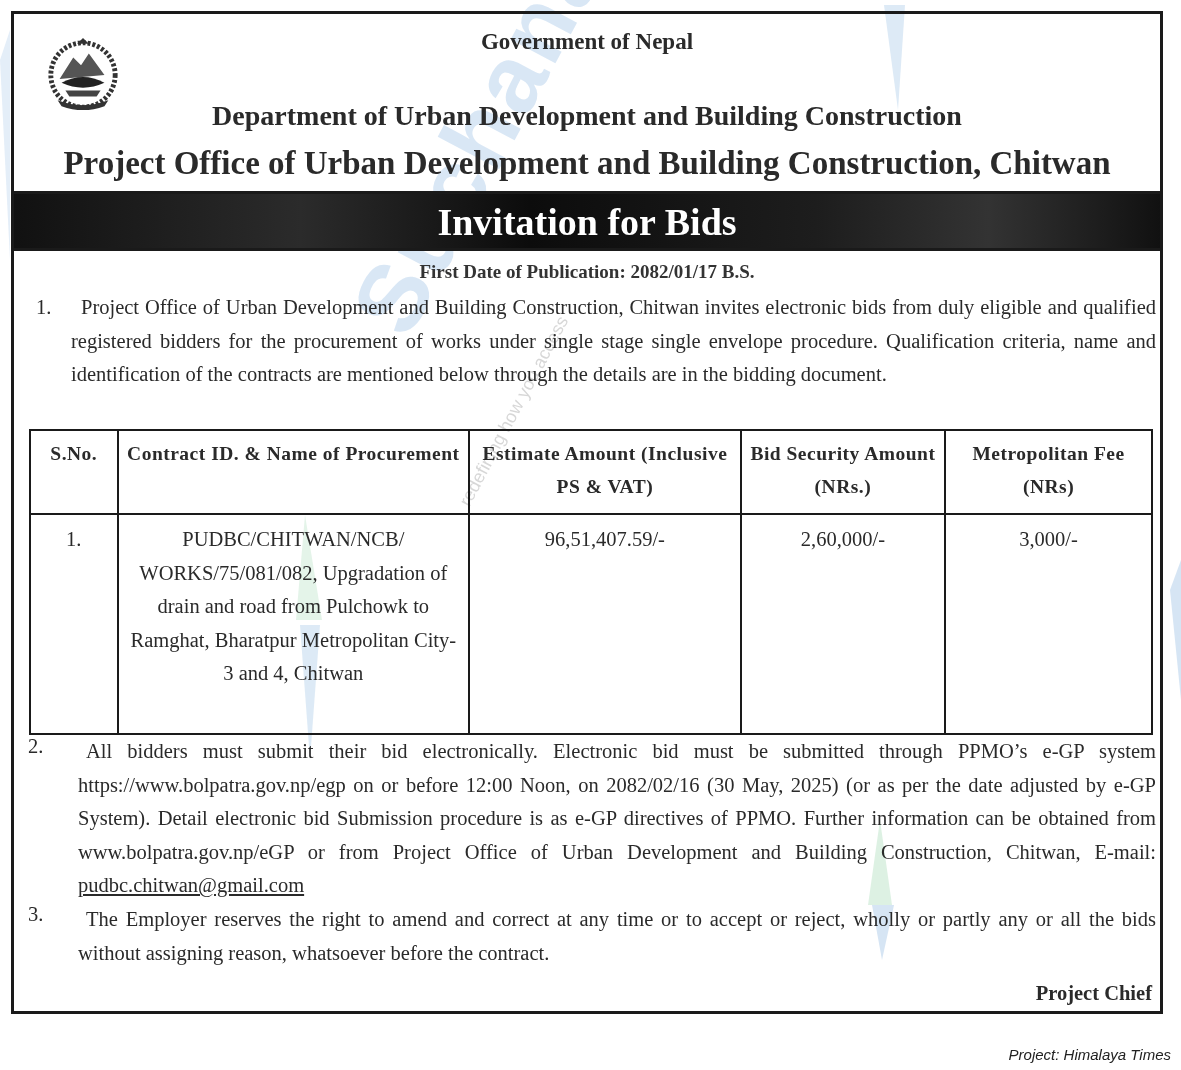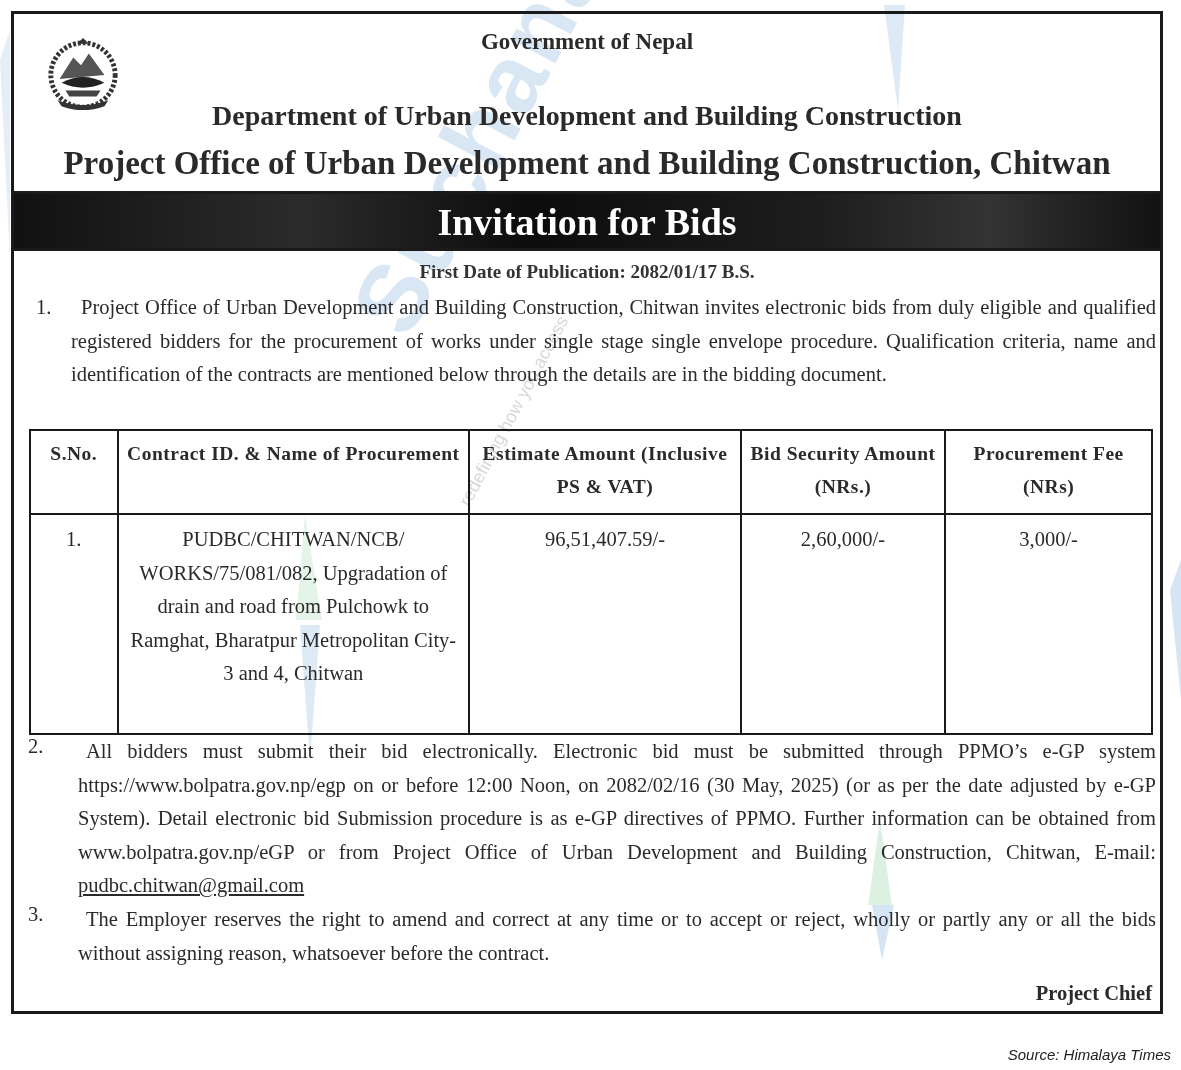--- a/index.html
+++ b/index.html
@@ -123,21 +123,21 @@
     <span>Project Office of Urban Development and Building Construction, Chitwan invites electronic bids from duly eligible and qualified registered bidders for the procurement of works under single stage single envelope procedure. Qualification criteria, name and identification of the contracts are mentioned below through the details are in the bidding document.</span>
   </div>
 
   <table class="bids">
     <thead>
       <tr>
         <th class="c1">S.No.</th>
         <th class="c2">Contract ID. &amp; Name of Procurement</th>
         <th class="c3">Estimate Amount (Inclusive PS &amp; VAT)</th>
         <th class="c4">Bid Security Amount (NRs.)</th>
-        <th class="c5">Procurement Fee (NRs)</th>
+        <th class="c5">Metropolitan Fee (NRs)</th>
       </tr>
     </thead>
     <tbody>
       <tr>
         <td>1.</td>
         <td>PUDBC/CHITWAN/NCB/ WORKS/75/081/082, Upgradation of drain and road from Pulchowk to Ramghat, Bharatpur Metropolitan City-3 and 4, Chitwan</td>
         <td>96,51,407.59/-</td>
         <td>2,60,000/-</td>
         <td>3,000/-</td>
       </tr>
@@ -150,13 +150,13 @@
   </div>
 
   <div class="num2" style="top:889px;">3.</div>
   <div class="para p3">
     <span>The Employer reserves the right to amend and correct at any time or to accept or reject, wholly or partly any or all the bids without assigning reason, whatsoever before the contract.</span>
   </div>
 
   <div class="signature">Project Chief</div>
 </div>
 
-<div class="source">Source: Himalaya Times</div>
+<div class="source">Project: Himalaya Times</div>
 
 </body></html>

